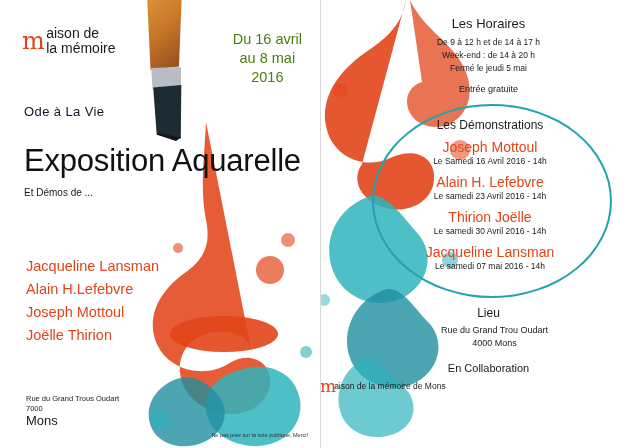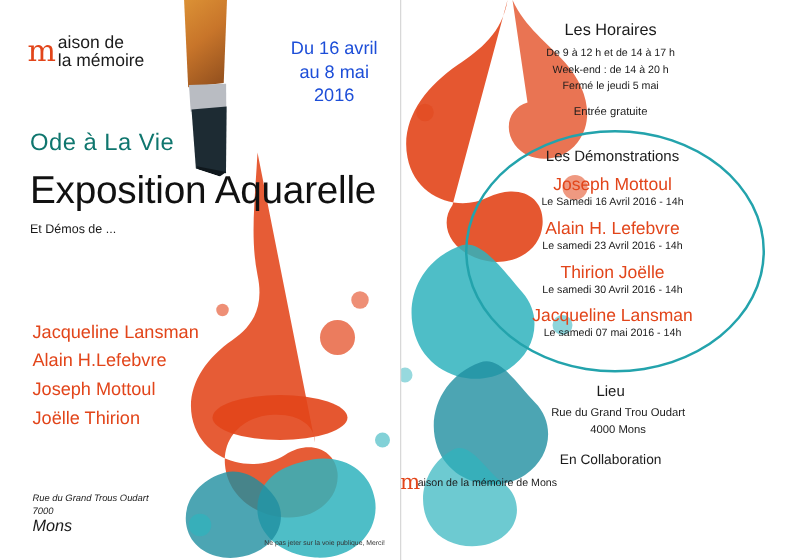--- a/index.html
+++ b/index.html
@@ -81,36 +81,36 @@
     margin-left: -3px;
   }
   .logo-text div { white-space: nowrap; }
 
   .dates {
     position: absolute;
     right: 18px;
     top: 30px;
     text-align: center;
     font-size: 14.5px;
-    color: #1d4ed8;
+    color: #4d7c0f;
     line-height: 19px;
     z-index: 6;
   }
 
   .title-block {
     position: absolute;
     left: 24px;
     top: 104px;
     z-index: 6;
   }
   .ode {
-    font-size: 19px;
-    color: #0f766e;
+    font-size: 13px;
+    color: #0f172a;
     letter-spacing: .4px;
-    margin-bottom: 8px;
+    margin-bottom: 24px;
   }
   .expo {
     font-size: 31px;
     color: #111111;
     letter-spacing: -0.2px;
     white-space: nowrap;
   }
   .demos {
     font-size: 10px;
     color: #1b1b1b;
@@ -131,21 +131,20 @@
   }
 
   .addr-left {
     position: absolute;
     left: 26px;
     bottom: 22px;
     z-index: 6;
     font-size: 7.5px;
     color: #1b1b1b;
     line-height: 10px;
-    font-style: italic;
   }
   .addr-left .city {
     font-size: 13px;
     margin-top: 2px;
   }
   .nojete {
     position: absolute;
     right: 12px;
     bottom: 10px;
     font-size: 5.5px;

